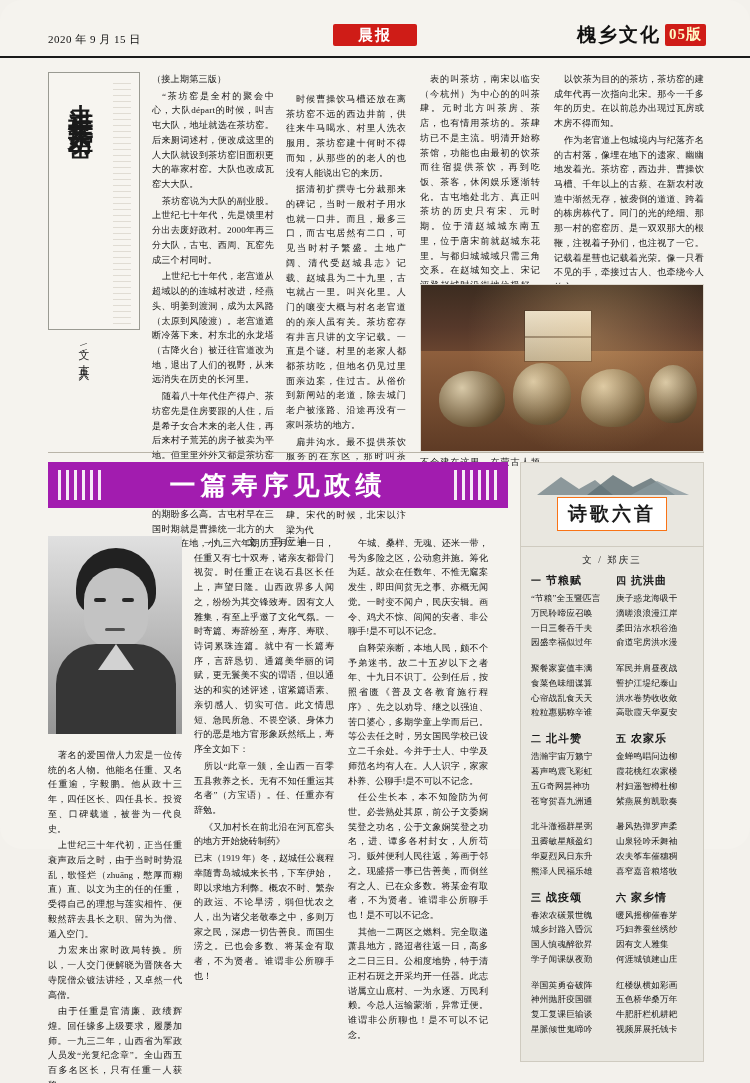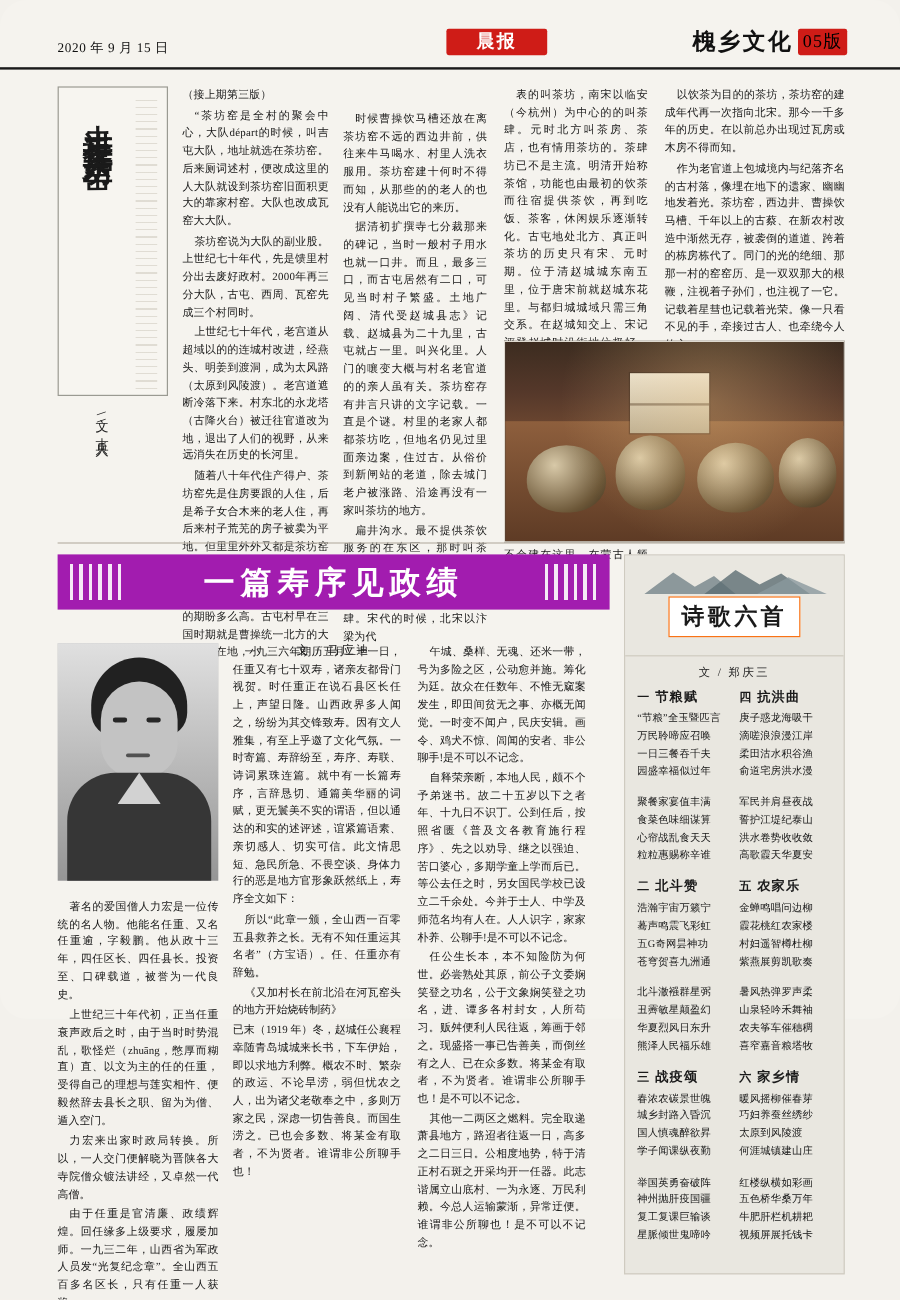--- a/index.html
+++ b/index.html
@@ -42,40 +42,39 @@
     width: 84px; height: 22px;
     background: #cf1c17;
     color: #fff;
     font-size: 15px;
     font-weight: bold;
     text-align: center;
     line-height: 22px;
     letter-spacing: 2px;
     border-radius: 2px;
     font-family: "Liberation Serif", serif;
-    margin-left: 39px;
   }
   .mh-right {
     position: absolute;
     right: 44px; top: 22px;
     display: flex;
     align-items: center;
     gap: 4px;
   }
   .mh-section {
     font-size: 19px;
     font-weight: bold;
     letter-spacing: 2px;
     color: #111;
   }
   .mh-pagenum {
     background: #cf1c17;
-    color: #000000;
+    color: #fef9c3;
     font-size: 15px;
-    font-weight: normal;
+    font-weight: bold;
     padding: 1px 4px 2px 4px;
     border-radius: 2px;
     letter-spacing: 1px;
   }
 
   
   .top-article {
     position: absolute;
     left: 48px; top: 72px;
     width: 656px;
@@ -563,21 +562,21 @@
       </div>
 
       <div class="poem">
         <div class="poem-h">
           <span class="poem-num">六</span>
           <span>家乡情</span>
         </div>
         <div class="poem-body">
           <div>暖风摇柳催春芽</div>
           <div>巧妇养蚕丝绣纱</div>
-          <div>太原到风陵渡</div>
+          <div>因有文人雅集</div>
           <div>何涯城镇建山庄</div>
         </div>
       </div>
 
       <div class="poem">
         <div class="poem-body">
           <div>举国英勇奋破阵</div>
           <div>神州抛肝疫国疆</div>
           <div>复工复课巨输谈</div>
           <div>星脈倾世鬼啼吟</div>

